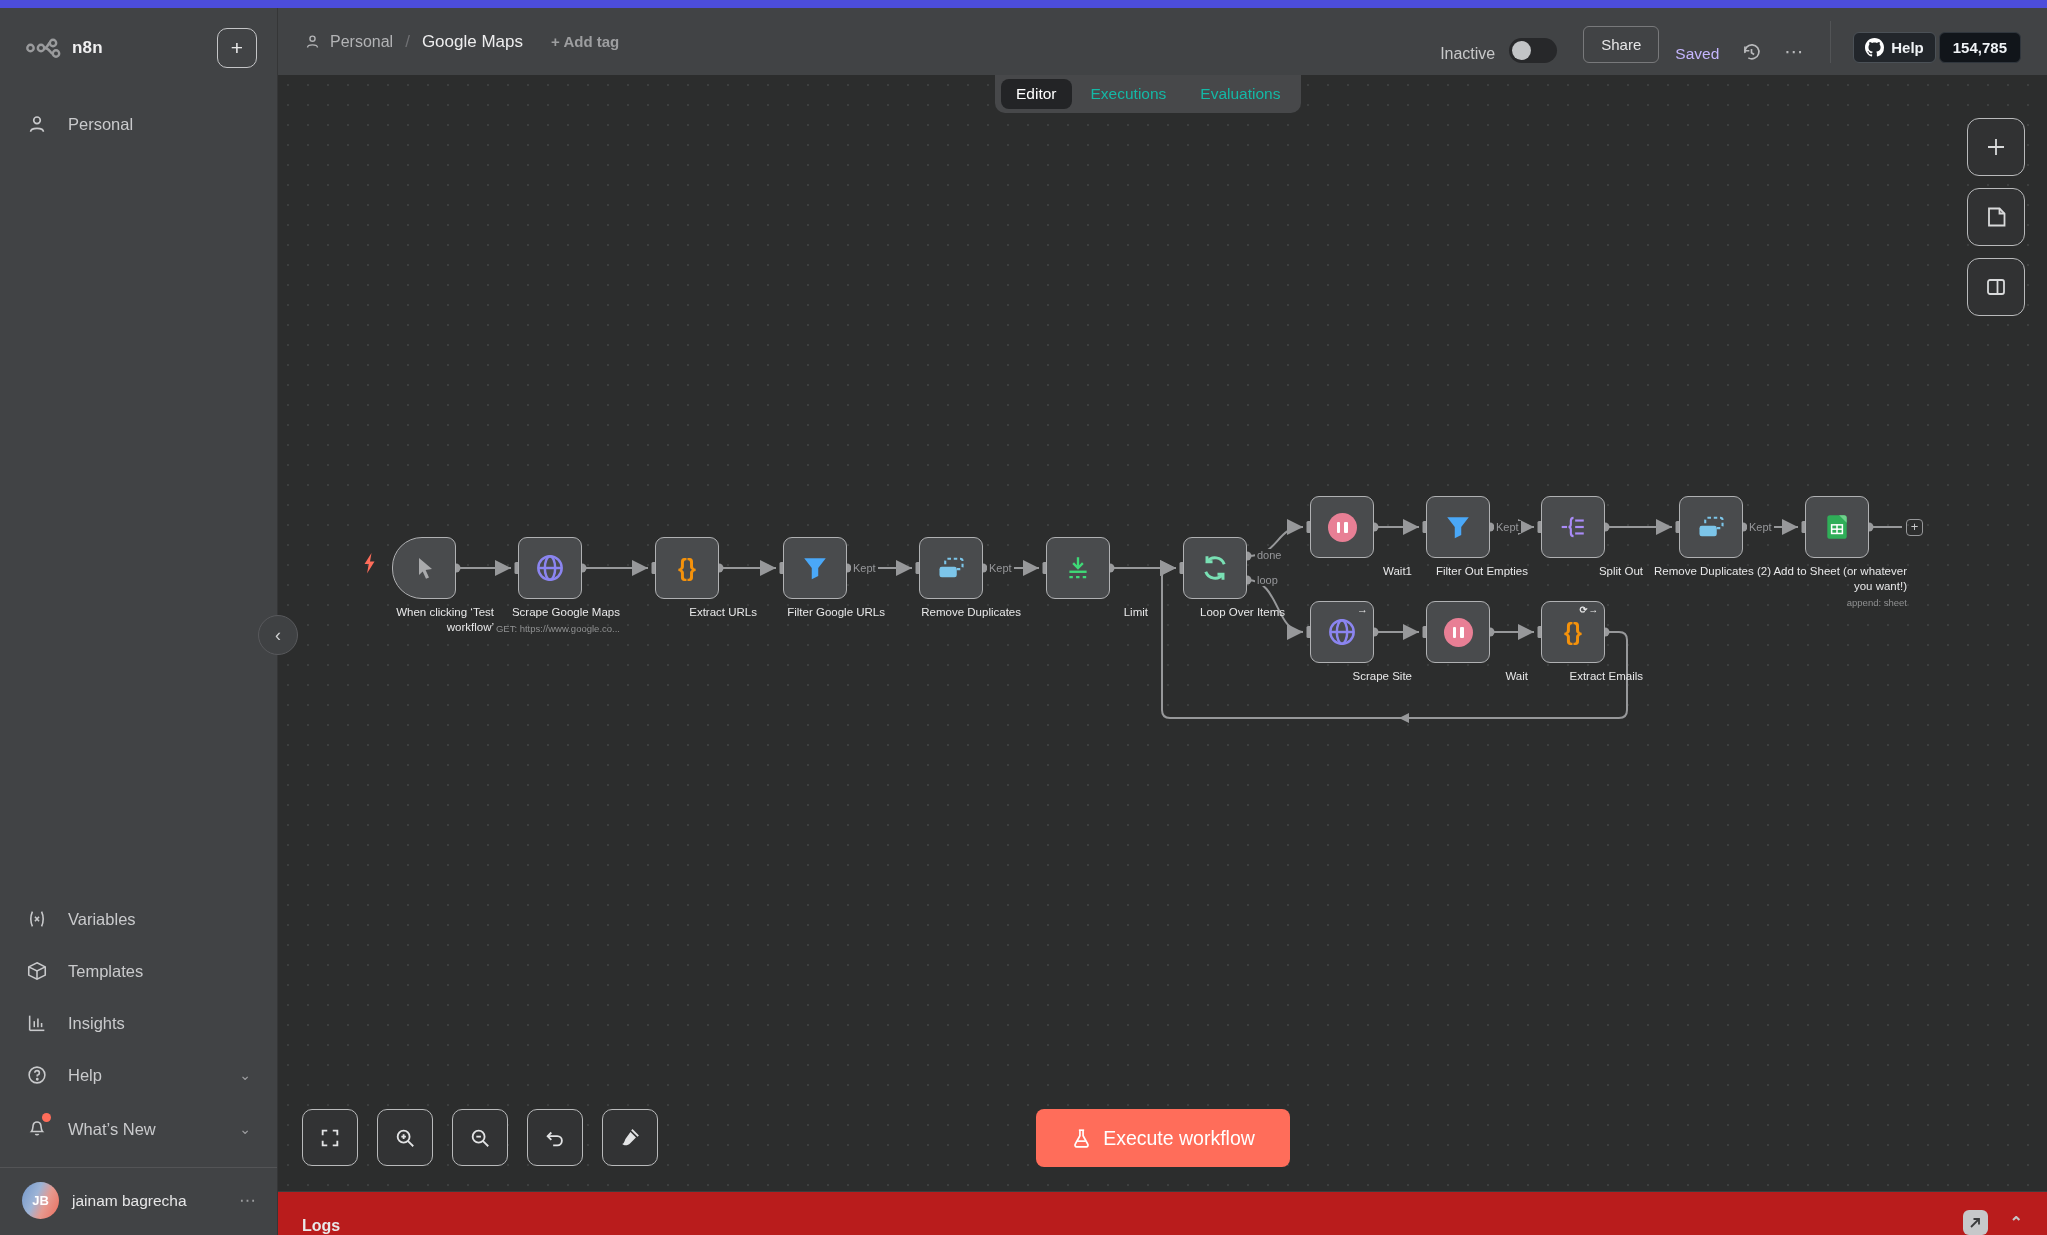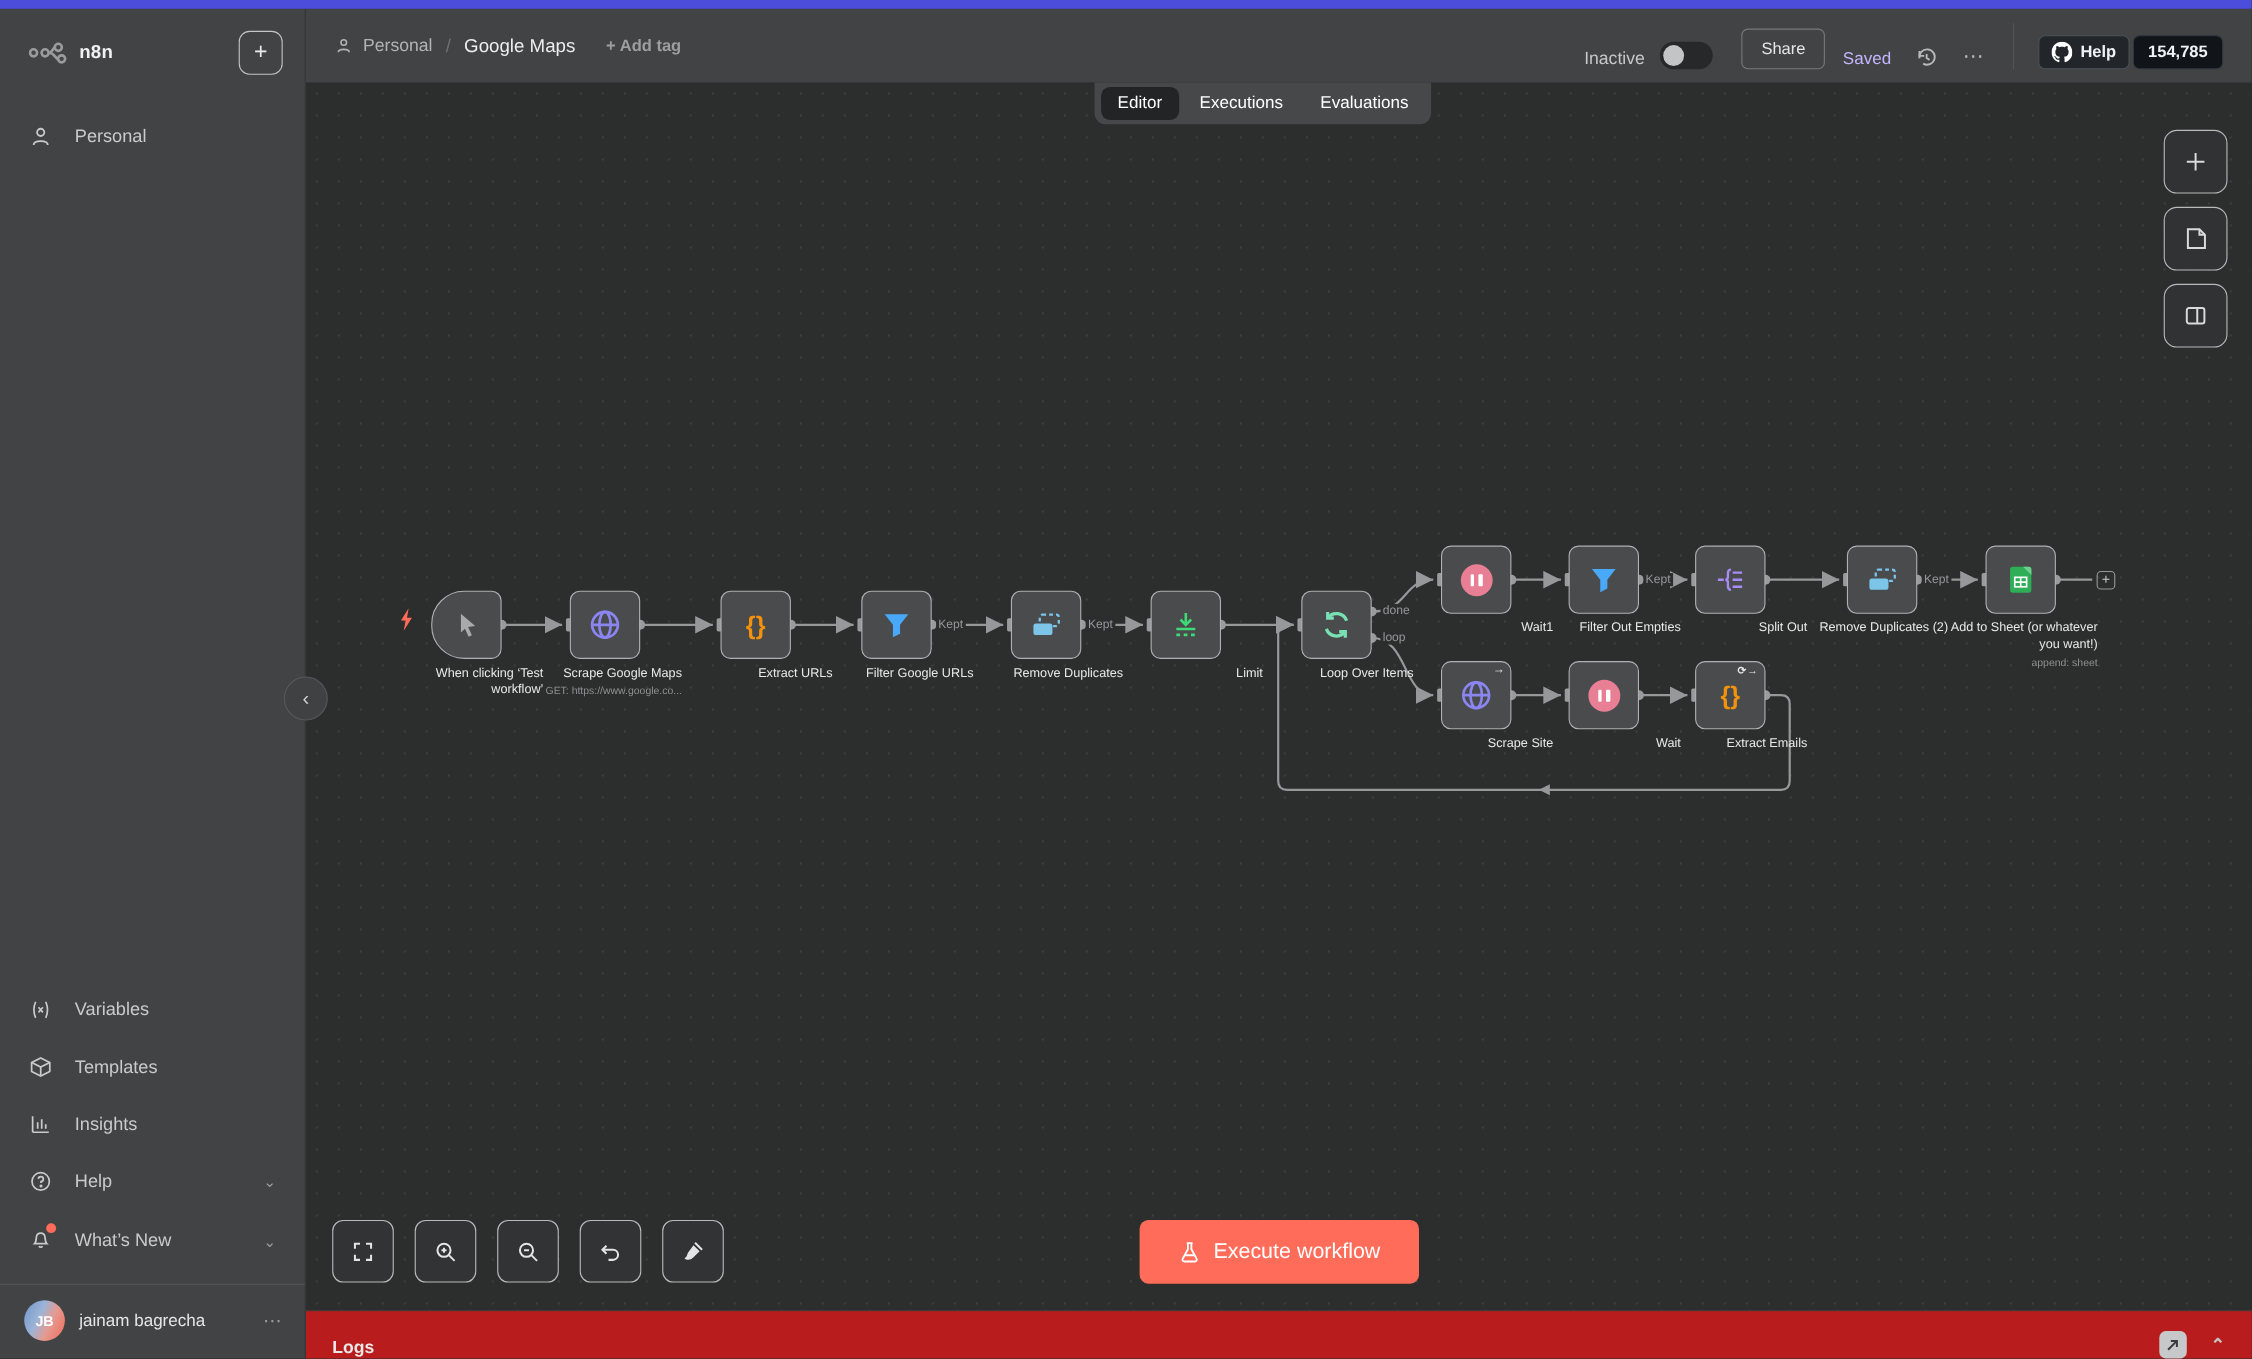--- a/index.html
+++ b/index.html
@@ -50,21 +50,21 @@
   .hdr-divider { width:1px; height:42px; background:#525456; margin:0 22px 0 26px; }
   .gh { display:flex; gap:3px; cursor:pointer; }
   .gh-star { display:flex; align-items:center; gap:7px; background:#22262b; border:1px solid #4b5157;
     border-radius:6px; padding:5px 11px; color:#f0f3f6; font-size:15px; font-weight:700; }
   .gh-count { display:flex; align-items:center; background:#11151a; border:1px solid #30363d;
     border-radius:6px; padding:5px 13px; color:#f0f3f6; font-size:15px; font-weight:700; }
 
   
   .tabs { position:absolute; left:995px; top:75px; height:38px; z-index:45; background:#47484a;
     border-radius:0 0 10px 10px; display:flex; align-items:center; padding:0 6px; gap:4px; }
-  .tab { padding:6px 15px; color:#ffffff; font-size:15.5px; border-radius:8px; cursor:pointer; }
+  .tab { padding:6px 15px; color:#14b8a6; font-size:15.5px; border-radius:8px; cursor:pointer; }
   .tab.active { background:#232426; color:#ffffff; }
 
   
   .canvas { position:absolute; left:278px; top:75px; width:1769px; height:1116px; background:#2c2d2d;
     background-image:radial-gradient(circle,#3d3f3f 1.1px, transparent 1.4px); background-size:20px 20px; z-index:10; }
   .wires { position:absolute; left:0; top:0; }
   .node { position:absolute; width:64px; height:62px; background:#494b4d; border:1.5px solid #b0b1b3;
     border-radius:9px; display:flex; align-items:center; justify-content:center; cursor:pointer; }
   .node.trigger { border-radius:30px 9px 9px 30px; }
   .nlabel { position:absolute; width:140px; text-align:right; pointer-events:none; }

